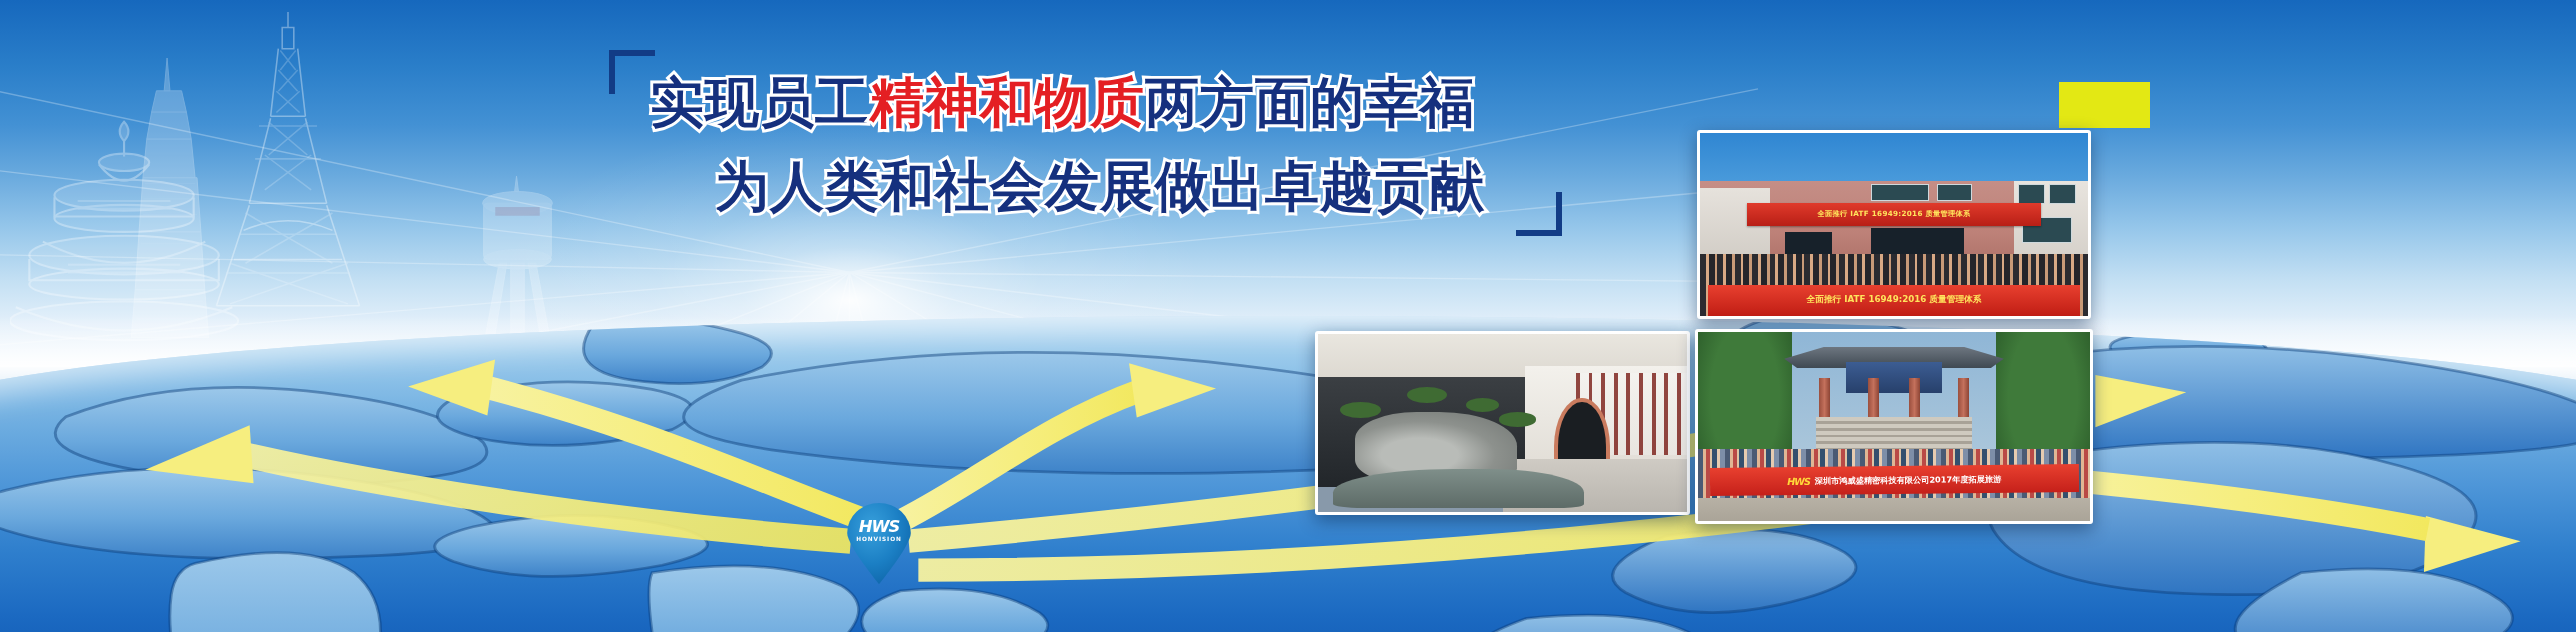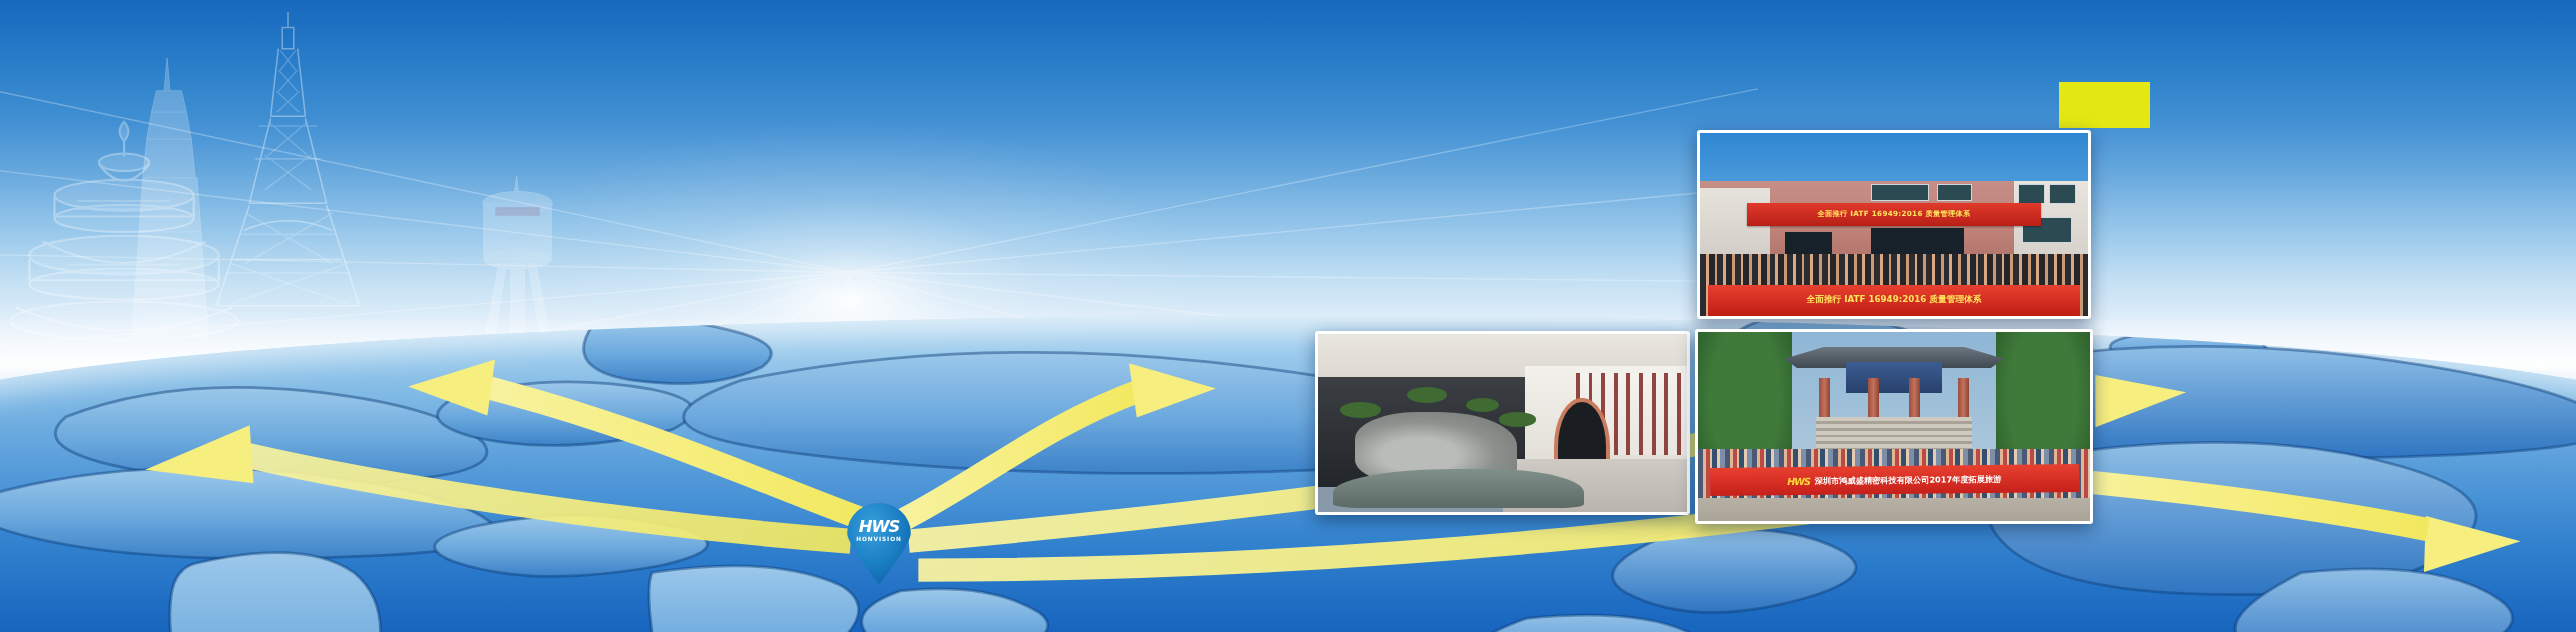--- a/index.html
+++ b/index.html
@@ -433,20 +433,32 @@
         </radialGradient>
       </defs>
       <path d="M33 84 C 33 84, 66 44, 66 31 A 33 31 0 1 0 0 31 C 0 44, 33 84, 33 84 Z" fill="url(#pg)"></path>
     </svg>
     <div class="pin-logo">
       <div class="mark">HWS</div>
       <div class="sub">HONVISION</div>
     </div>
   </div>
 
+  <div class="slogan">
+    <div class="bracket-tl"></div>
+    <div class="bracket-br"></div>
+
+    <div class="line line1">
+      <span class="t-blue">实现员工</span><span class="t-red">精神和物质</span><span class="t-blue">两方面的幸福</span>
+    </div>
+
+    <div class="line line2">
+      <span class="t-blue">为人类和社会发展做出卓越贡献</span>
+    </div>
+  </div>
 
   <div class="yellow-block"></div>
 
   <div class="photo photo-top">
     <div class="ph-inner">
       <div class="fac-sky"></div>
       <div class="fac-bldg"></div>
       <div class="fac-left"></div>
       <div class="fac-right"></div>
       <div class="fac-win" style="left:44%; top:28%; width:15%; height:9%;"></div>

